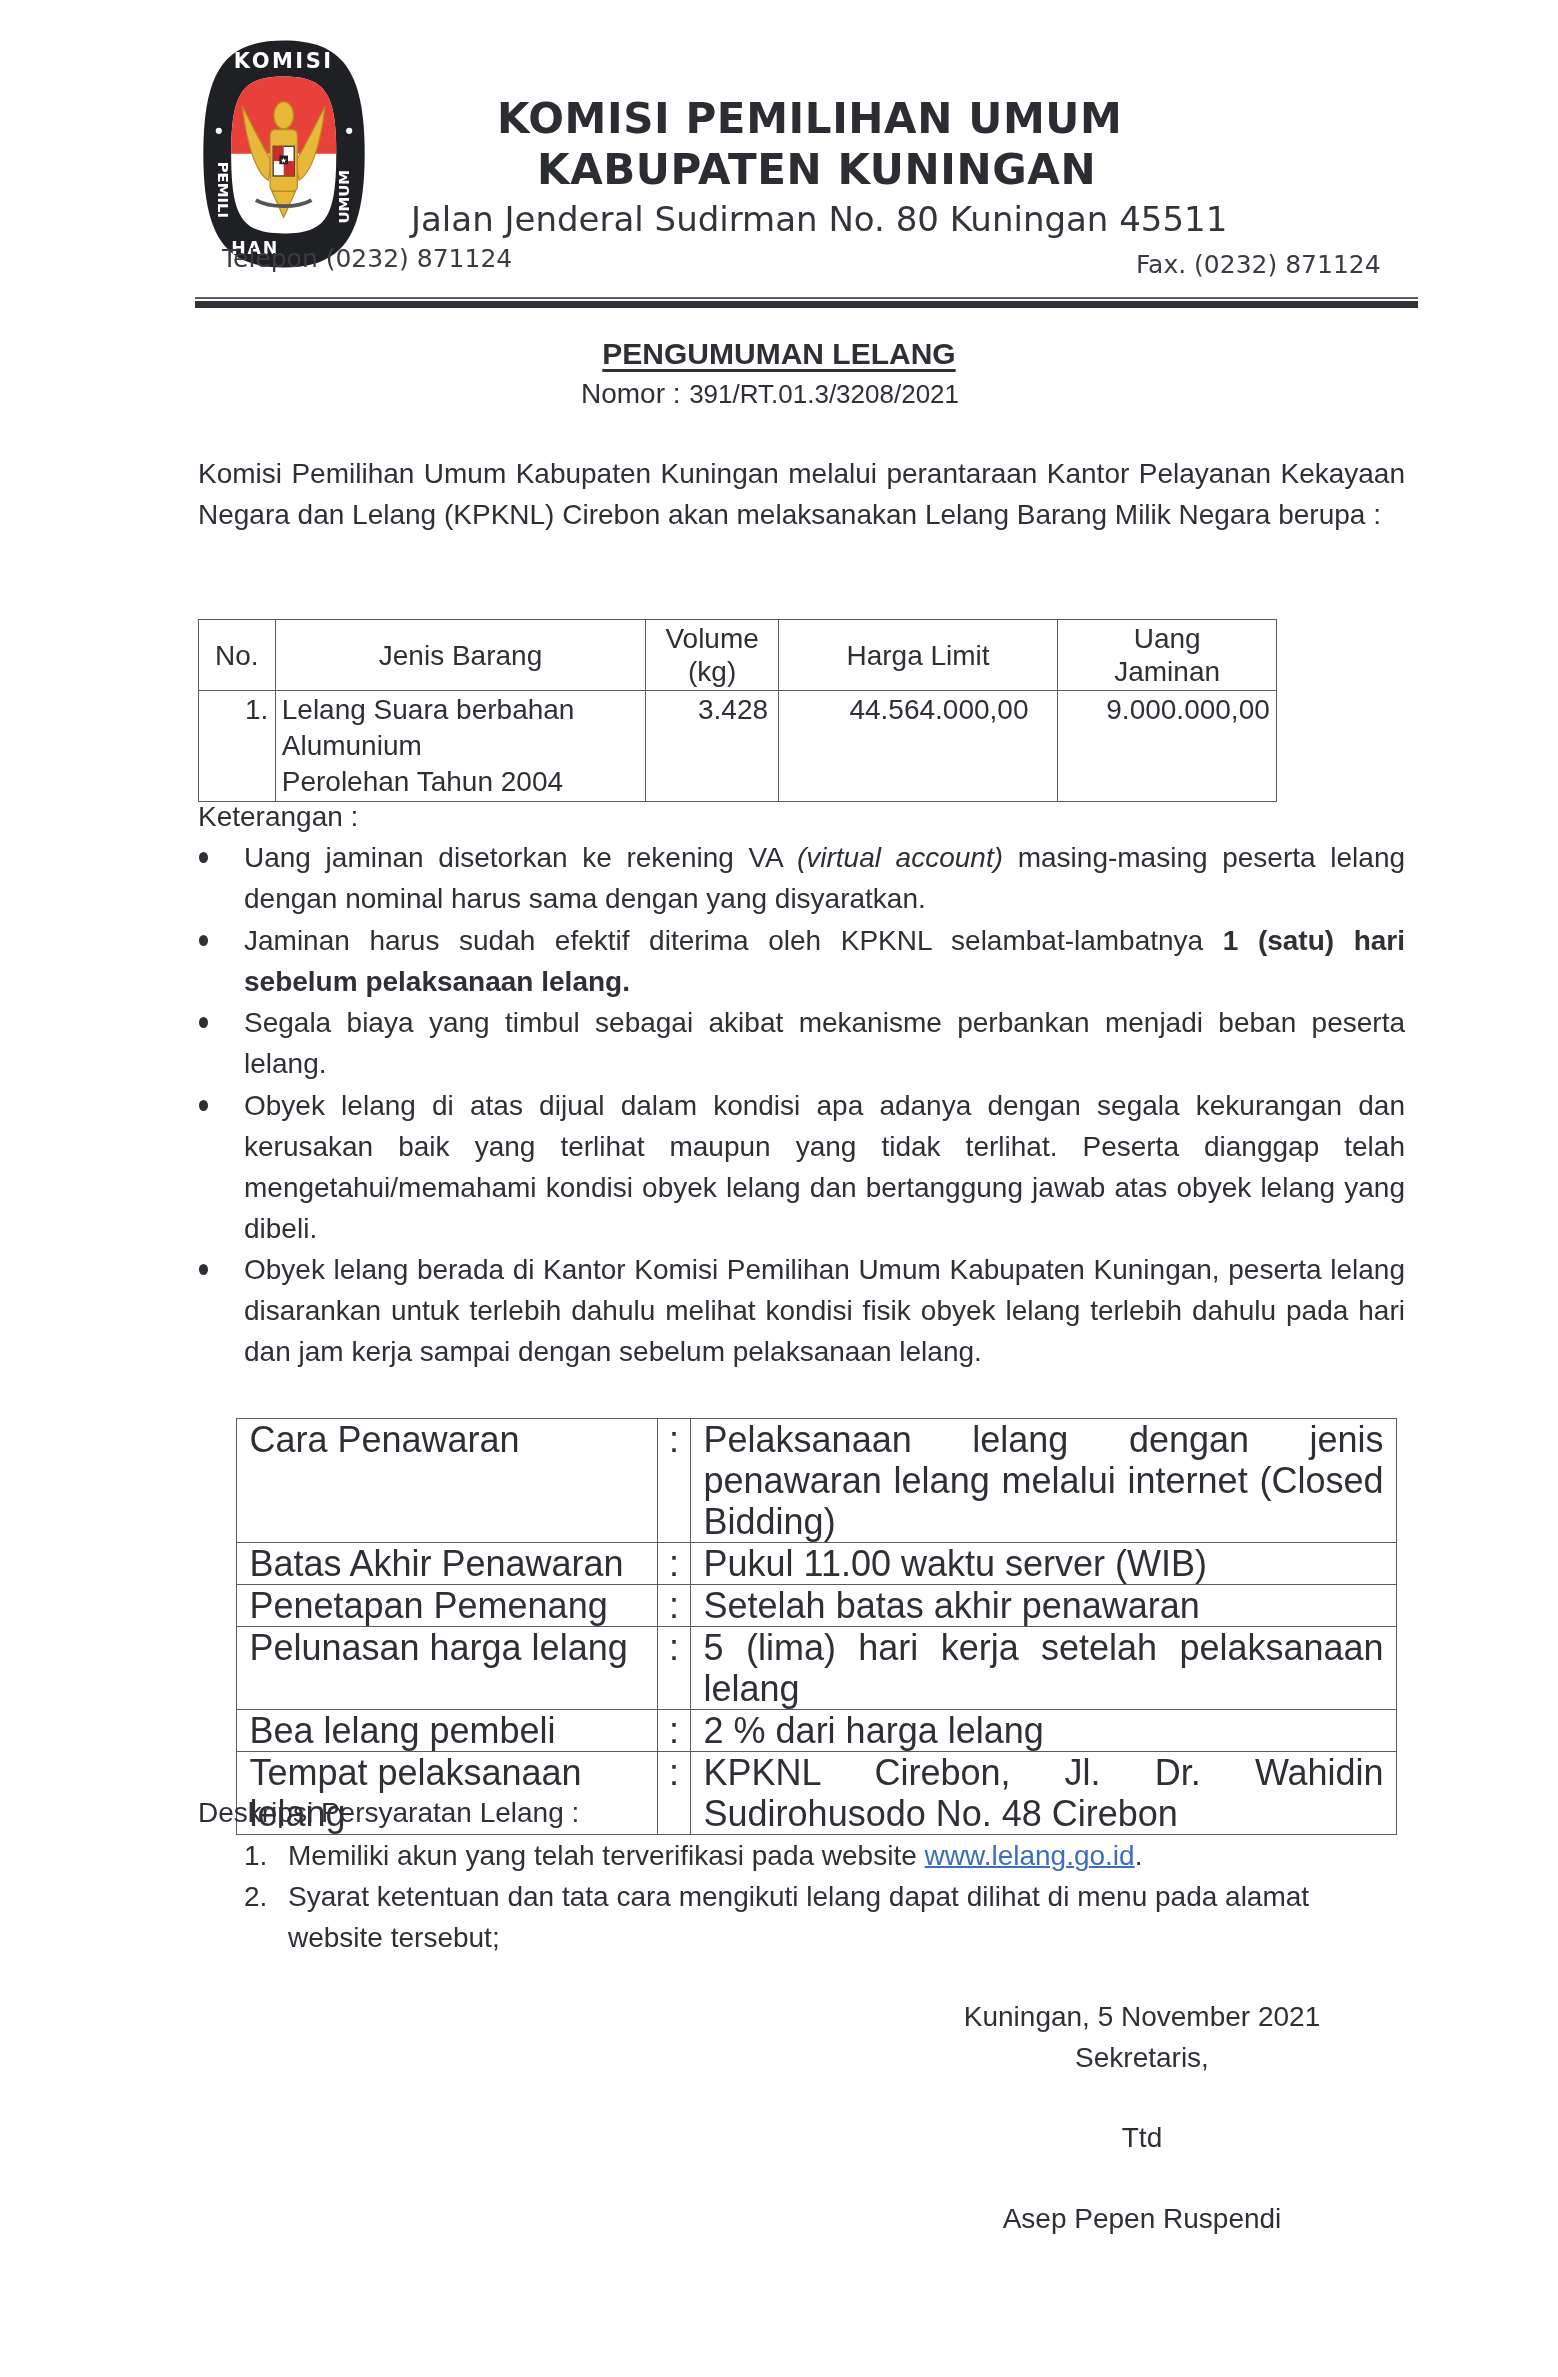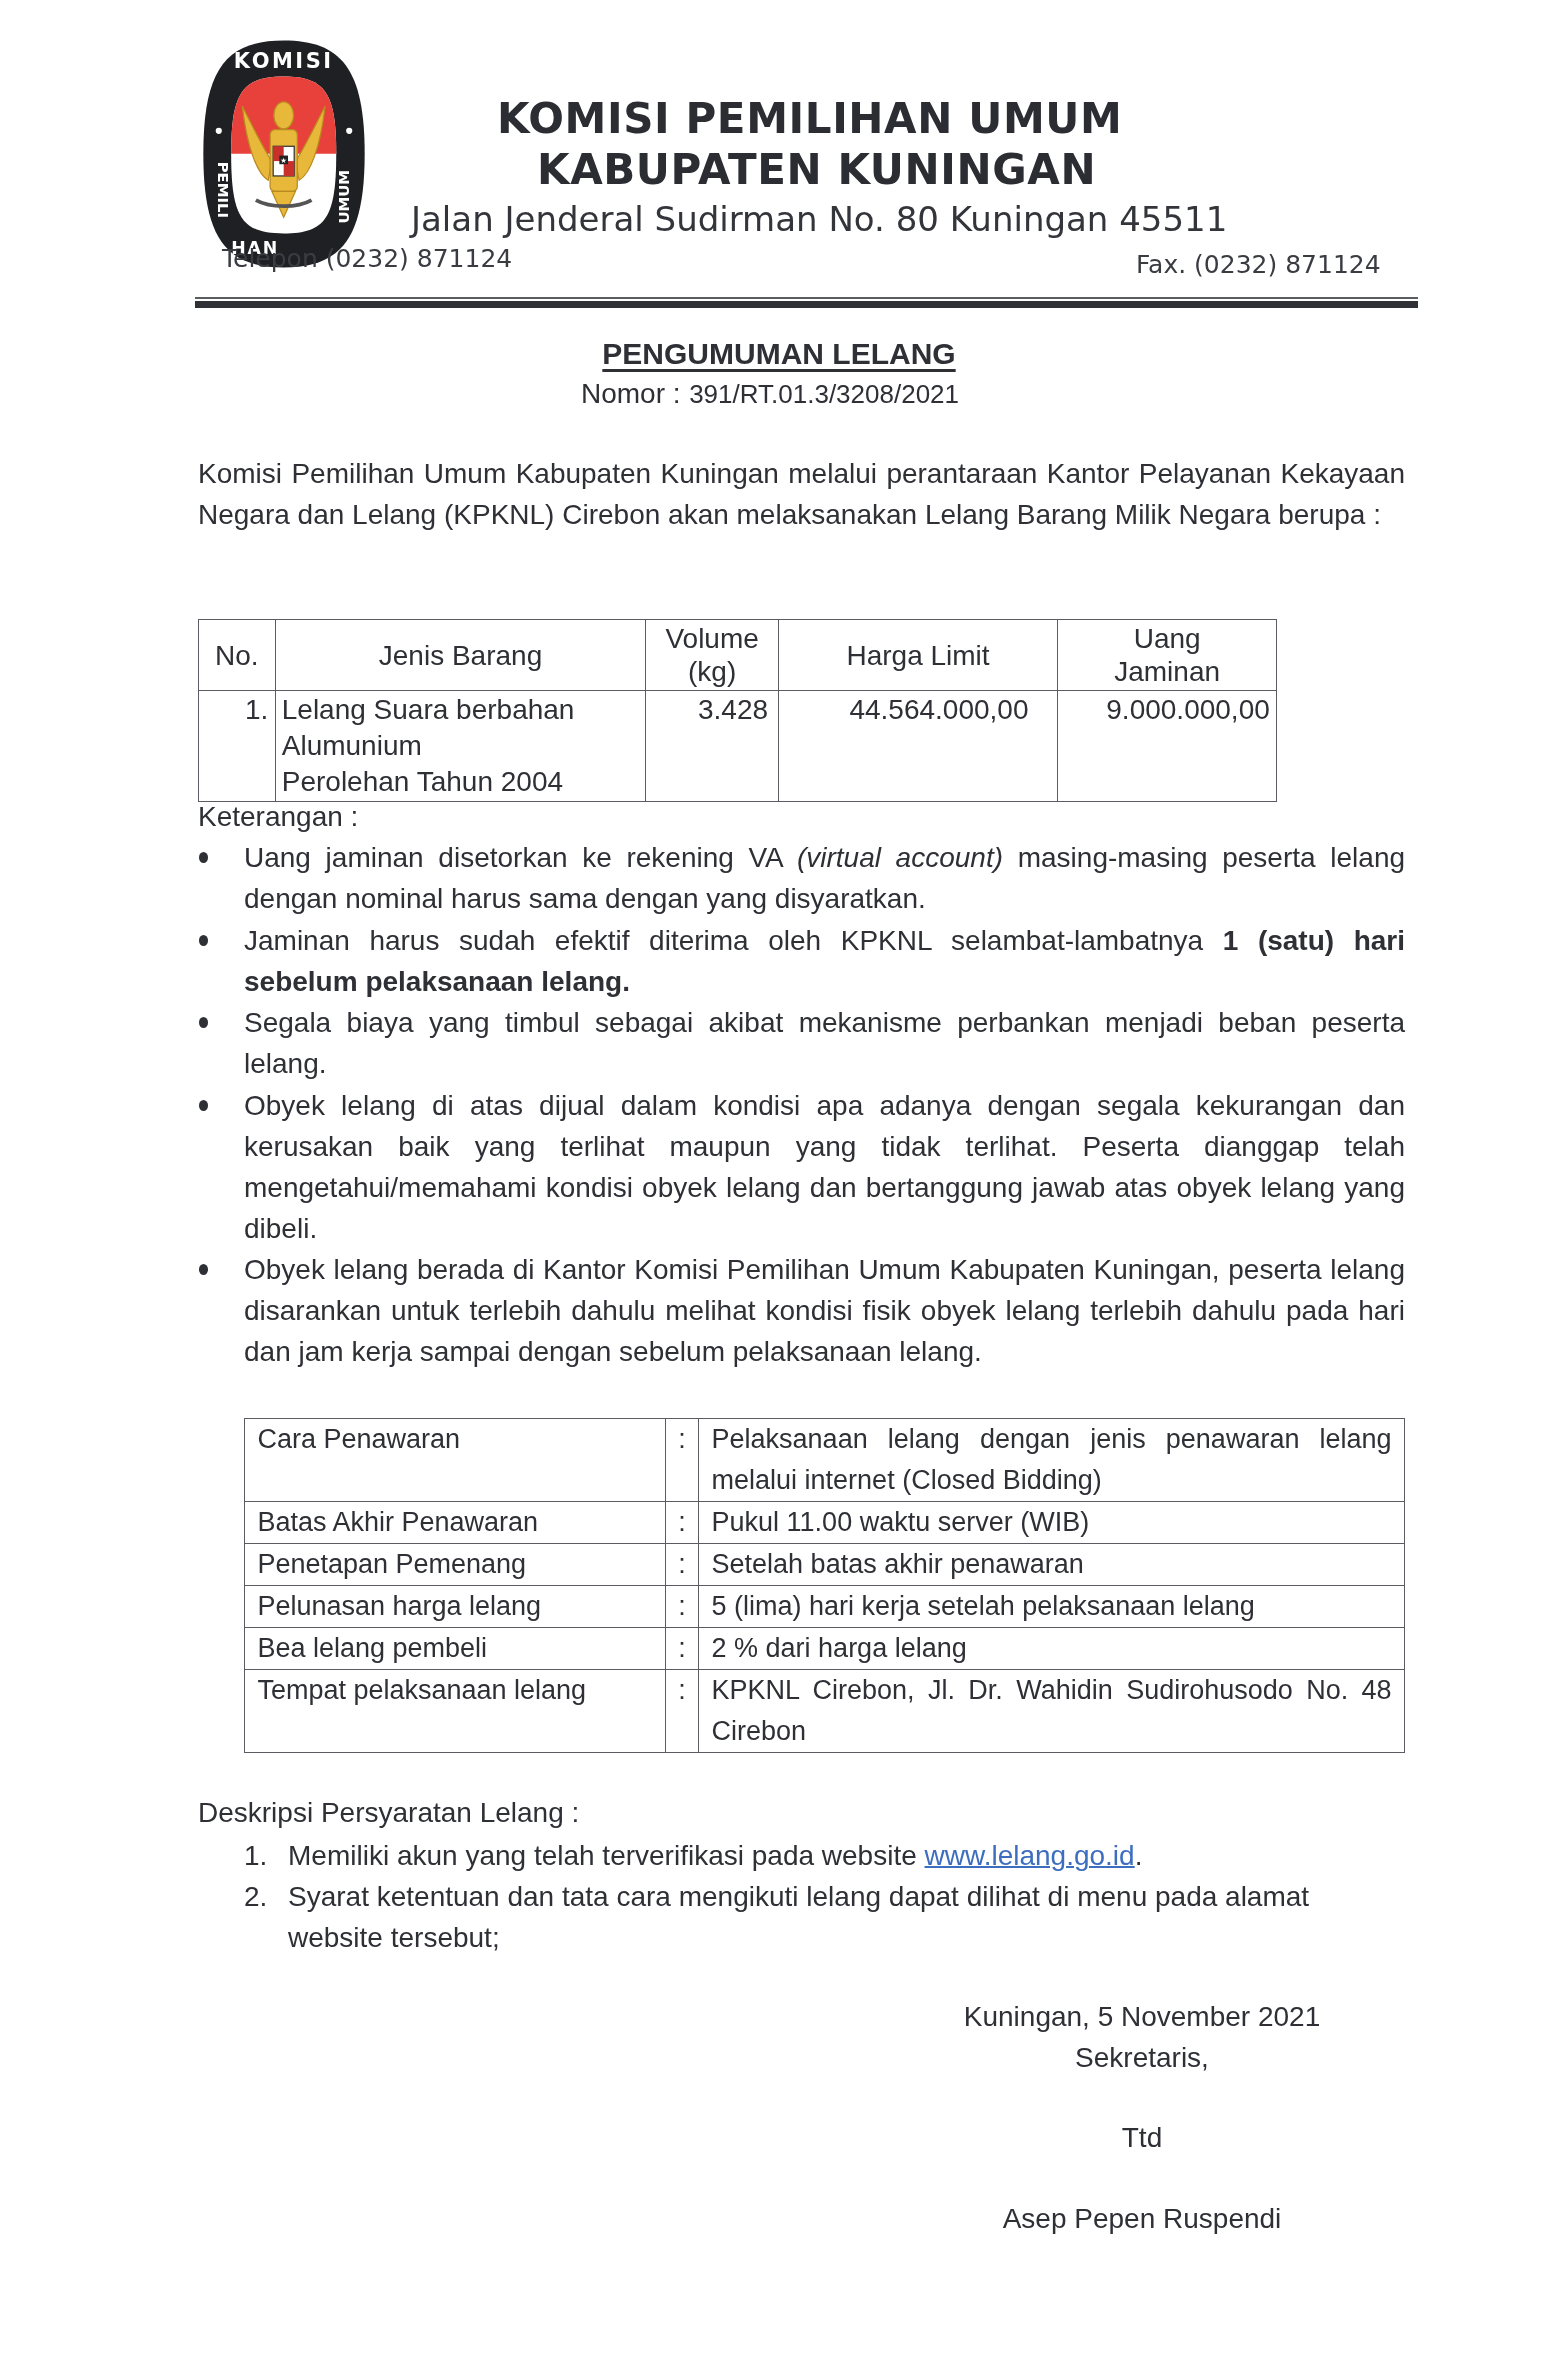--- a/index.html
+++ b/index.html
@@ -35,21 +35,21 @@
   .t1 td.r { text-align:right; }
 
   .ket { left:198px; top:801px; font-size:28px; }
   .bullets { left:198px; top:837px; width:1207px; }
   .bullet { position:relative; padding-left:46px; font-size:28px; line-height:41px; text-align:justify; margin-bottom:0.6px; }
   .bullet .dot { position:absolute; left:1.2px; top:15px; width:9.3px; height:11px; border-radius:50%; background:#2e3036; }
   .bullet b { font-weight:bold; }
   .bullet i { font-style:italic; }
 
   
-  .t2 { left:244px; top:1418px; width:1161px; font-size:27px; color:#2e3036; }
+  .t2 { left:236px; top:1418px; width:1161px; font-size:36px; color:#2e3036; }
   .t2 td { border:1.9px solid #5a5c62; padding:0 12.4px; vertical-align:top; line-height:41px; }
   .t2 td.lbl { width:395px; }
   .t2 td.sep { width:20px; text-align:center; padding:0 6.2px; }
   .t2 td.val { text-align:justify; }
 
   .desk { left:198px; top:1797px; font-size:28px; }
   .reqs { left:244px; top:1835px; width:1161px; }
   .req { position:relative; padding-left:44px; font-size:28px; line-height:41px; }
   .req .n { position:absolute; left:0; top:0; }
   .link { color:#3d6dbf; text-decoration:underline; text-decoration-thickness:1.9px; }

